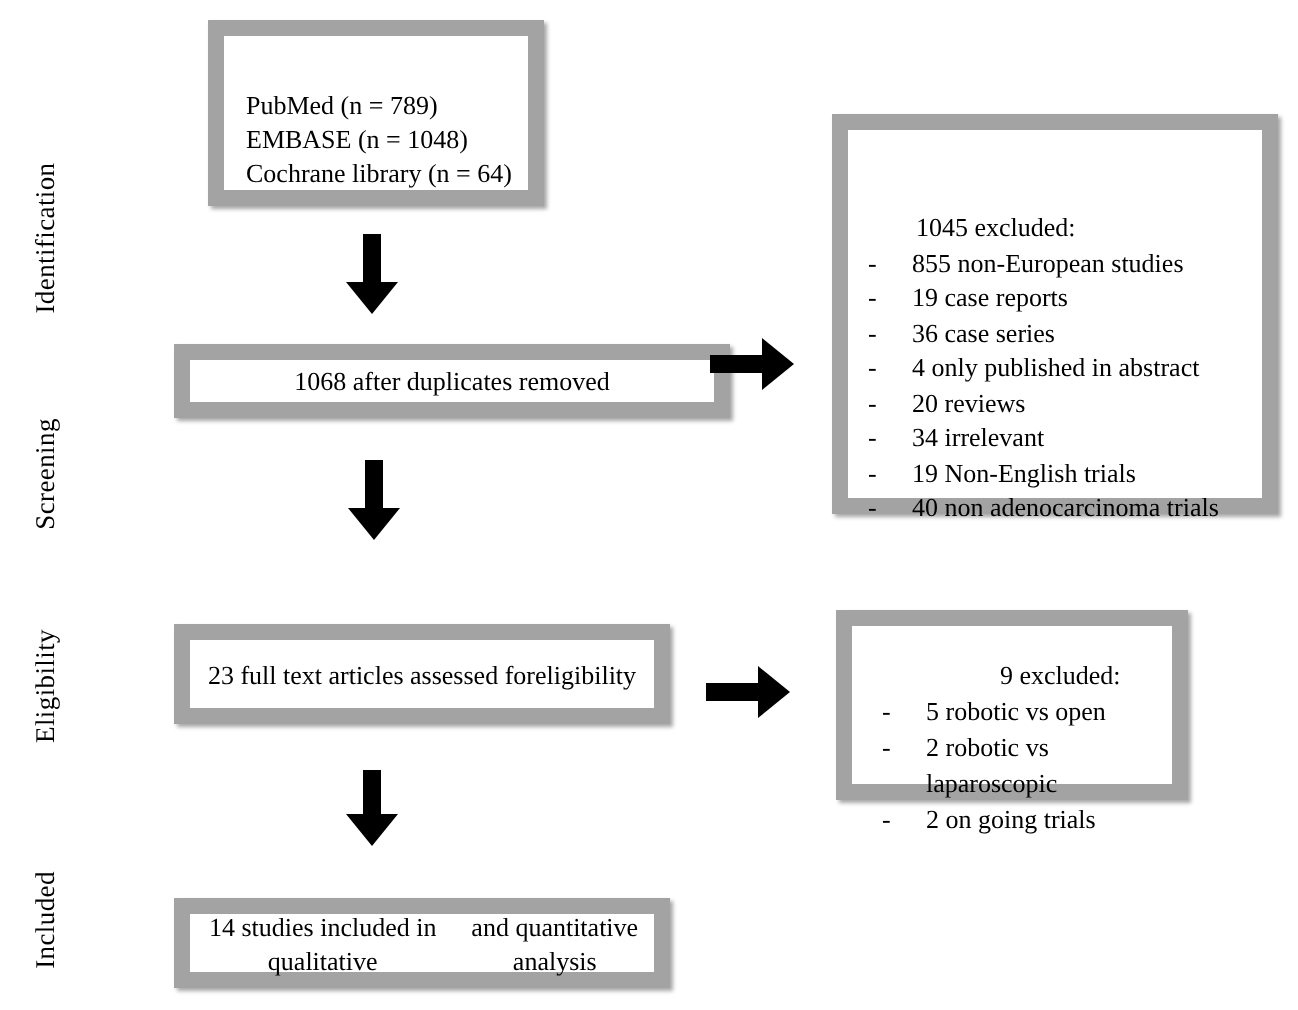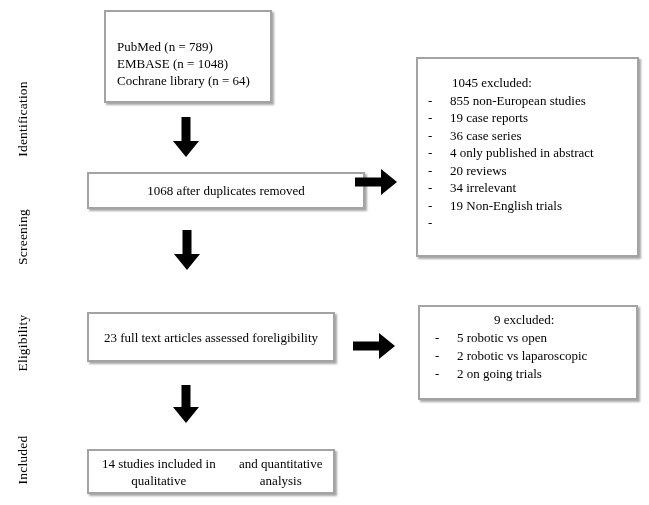--- a/index.html
+++ b/index.html
@@ -22,21 +22,21 @@
     width: 140px;
     height: 16px;
     text-align: center;
     font-size: 13.5px;
     letter-spacing: 0.2px;
     transform: rotate(-90deg);
     white-space: nowrap;
   }
   .box {
     position: absolute;
-    border: 2px solid #a3a3a3;
+    border: 8px solid #a3a3a3;
     background: #ffffff;
     box-sizing: border-box;
     box-shadow: 1.5px 1.5px 2px rgba(0,0,0,0.35);
     line-height: 17px;
   }
   .box.sources {
     left: 104px; top: 10px; width: 168px; height: 93px;
     padding: 26px 6px 0 11px;
   }
   .box.duplicates {
@@ -49,26 +49,26 @@
     display: flex; flex-direction: row; align-items: center; justify-content: center;
     text-align: center;
   }
   .box.included {
     left: 87px; top: 449px; width: 248px; height: 45px;
     display: flex; flex-direction: row; align-items: center; justify-content: center;
     text-align: center;
   }
   .box.excluded1 {
     left: 416px; top: 57px; width: 223px; height: 200px;
-    padding-top: 15px;
+    padding-top: 40px;
     line-height: 17.5px;
   }
   .box.excluded2 {
-    left: 418px; top: 305px; width: 220px; height: 95px;
-    padding-top: 4px;
+    left: 418px; top: 305px; width: 176px; height: 95px;
+    padding-top: 16px;
     line-height: 18px;
   }
   .excl-heading1 { margin-left: 34px; }
   .excl-heading2 { margin-left: 74px; }
   .excl-list { margin: 0; padding: 0; list-style: none; }
   .excl-item { display: flex; align-items: flex-start; }
   .excl1 .excl-item .dash { width: 22px; text-align: left; padding-left: 10px; flex: 0 0 auto; }
   .excl2 .excl-item .dash { width: 22px; text-align: left; padding-left: 15px; flex: 0 0 auto; }
   .excl-item .item-text { flex: 1 1 auto; padding-right: 10px; }
   .arrow { position: absolute; }
@@ -119,20 +119,21 @@
       <li class="excl-item">
         <span class="dash">-</span>
         <span class="item-text">34 irrelevant</span>
       </li>
       <li class="excl-item">
         <span class="dash">-</span>
         <span class="item-text">19 Non-English trials</span>
       </li>
       <li class="excl-item">
         <span class="dash">-</span>
+        <span class="item-text">40 non adenocarcinoma trials</span>
       </li>
     </ul>
   </div>
 
   <div class="box eligibility">
     <div>23 full text articles assessed for</div>
     <div>eligibility</div>
   </div>
 
   <div class="box excluded2 excl2">

